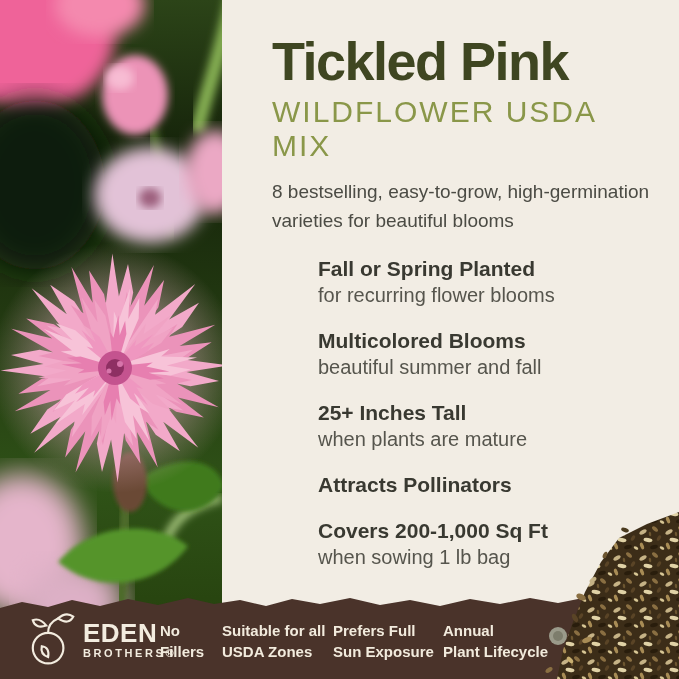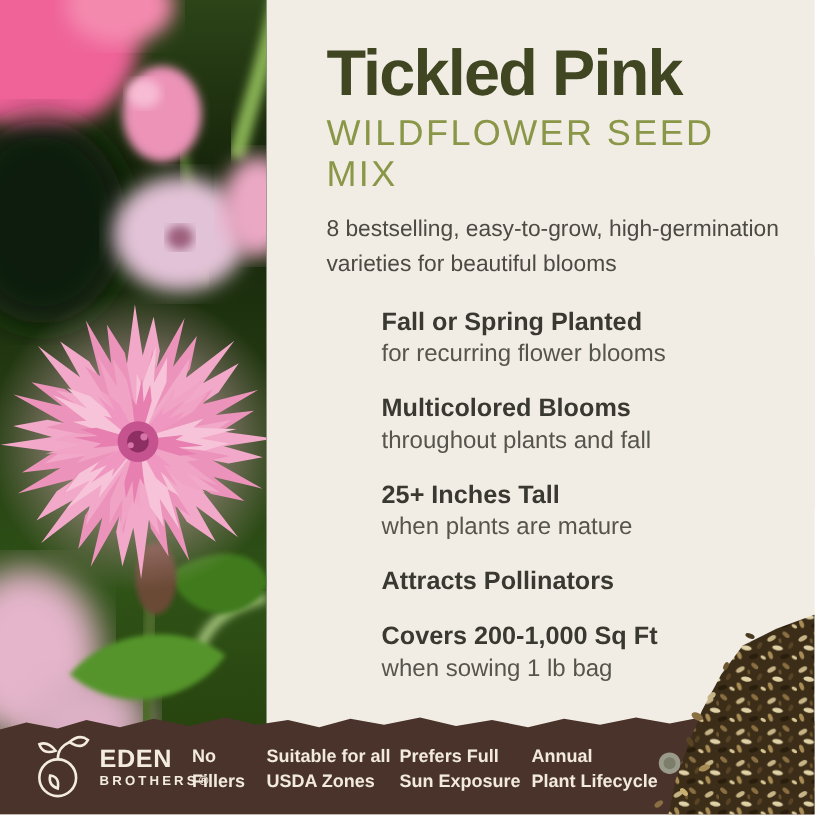--- a/index.html
+++ b/index.html
@@ -18,21 +18,21 @@
   .desc { margin-top:15px; font-size:19px; color:#4b4b44; line-height:1.5; max-width:402px; }
   .features { margin-top:4px; }
   .feature { margin-top:22px;margin-left:46px; }
   .feature .fh { font-size:21px; font-weight:bold; color:#393931; margin:0 0 3px 0; }
   .feature .fd { font-size:20px; color:#56554d; margin:0; }
   
   .tear { position:absolute; left:0; bottom:0; z-index:4; }
   .footer { position:absolute; left:0; bottom:0; width:100%; height:72px; z-index:5; }
   .brand { position:absolute; left:22px; bottom:10px; display:flex; align-items:center; color:#f3ecdf; }
   .brand-text { margin-left:7px; }
-  .brand-name { font-size:21px; font-weight:bold; letter-spacing:0.5px; line-height:0.95; }
+  .brand-name { font-size:26px; font-weight:bold; letter-spacing:0.5px; line-height:0.95; }
   .brand-sub { font-size:11px; font-weight:bold; letter-spacing:2.6px; margin-top:2px; }
   .fitem { position:absolute; bottom:16px; font-size:15px; font-weight:bold; color:#f2ebdd; line-height:1.45; white-space:pre-line; }
   .fitem.i0 { left:160px; }
   .fitem.i1 { left:222px; }
   .fitem.i2 { left:333px; }
   .fitem.i3 { left:443px; }
   .seeds { position:absolute; right:0; bottom:0; z-index:6; }
 </style>
 </head>
 <body>
@@ -137,30 +137,30 @@
         <circle r="17" fill="#c4538f"></circle>
         <circle r="9" fill="#8e2f63"></circle>
         <circle cx="5" cy="-4" r="3" fill="#d775ab"></circle>
         <circle cx="-6" cy="3" r="2.5" fill="#d775ab"></circle>
       </g>
     </svg>
   </div>
 
   <div class="panel">
     <h1 class="title">Tickled Pink</h1>
-    <div class="subtitle">WILDFLOWER SEED MIX</div>
+    <div class="subtitle">WILDFLOWER USDA MIX</div>
     <div class="desc">8 bestselling, easy-to-grow, high-germination varieties for beautiful blooms</div>
     <div class="features">
       <div class="feature">
         <p class="fh">Fall or Spring Planted</p>
         <p class="fd">for recurring flower blooms</p>
       </div>
       <div class="feature">
         <p class="fh">Multicolored Blooms</p>
-        <p class="fd">throughout plants and fall</p>
+        <p class="fd">beautiful summer and fall</p>
       </div>
       <div class="feature">
         <p class="fh">25+ Inches Tall</p>
         <p class="fd">when plants are mature</p>
       </div>
       <div class="feature">
         <p class="fh">Attracts Pollinators</p>
       </div>
       <div class="feature">
         <p class="fh">Covers 200-1,000 Sq Ft</p>

